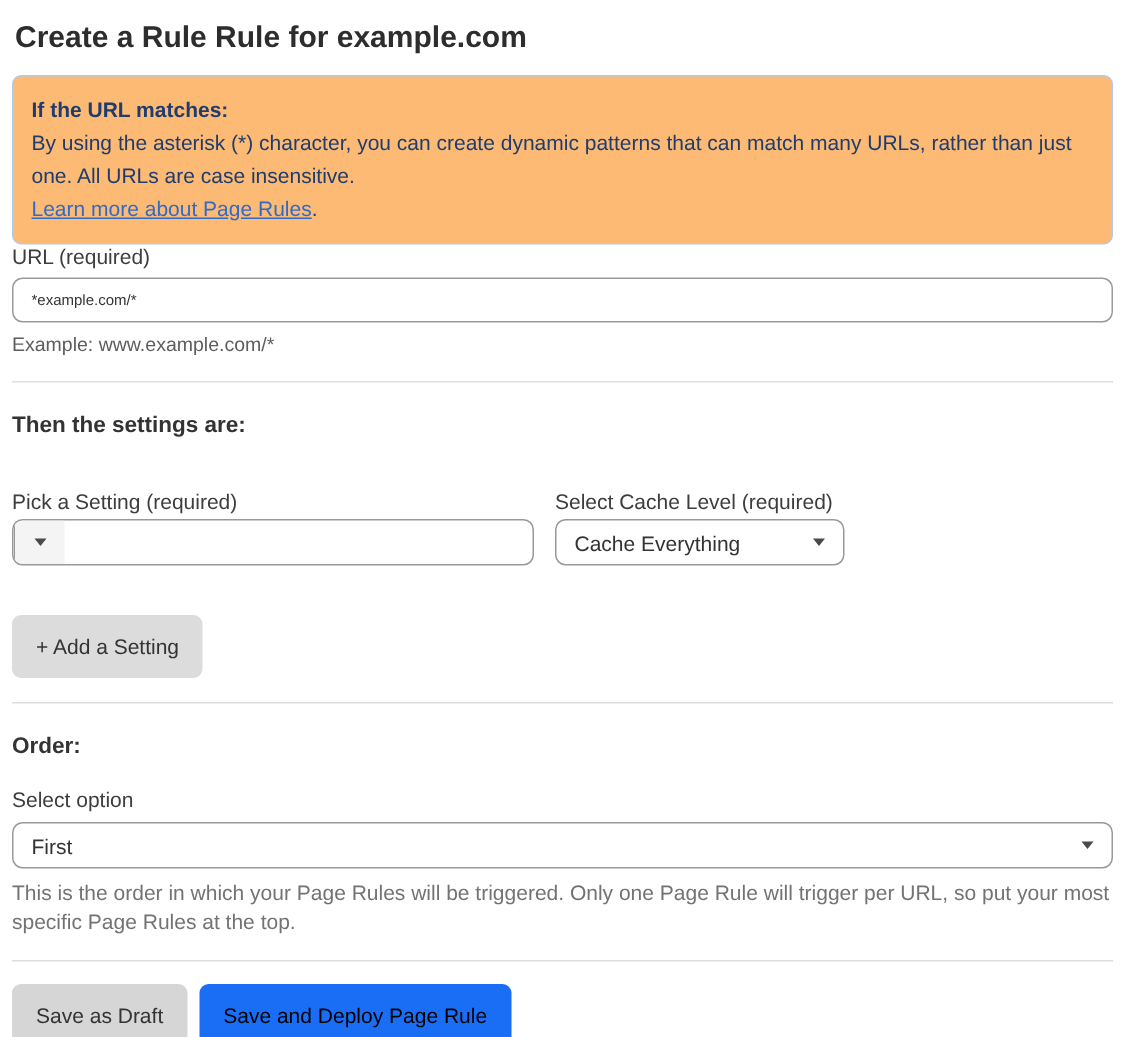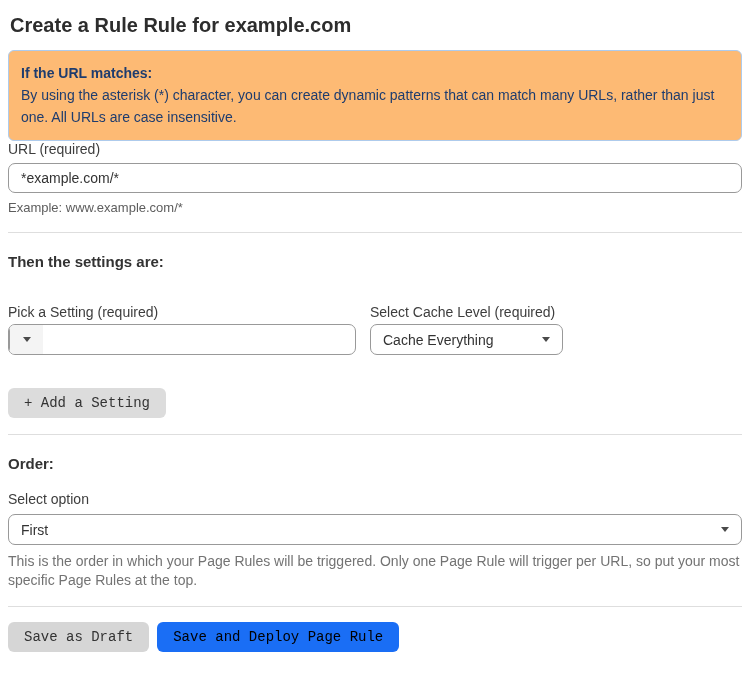--- a/index.html
+++ b/index.html
@@ -45,21 +45,21 @@
 
   .text-input {
     display: block;
     width: 100%;
     margin-top: 6px;
     height: 30px;
     border: 1px solid #999999;
     border-radius: 7px;
     padding: 0 12px;
     font-family: "Liberation Sans", "DejaVu Sans", sans-serif;
-    font-size: 14px;
+    font-size: 10px;
     color: #333333;
     background: #ffffff;
     outline: none;
   }
 
   .helper-text {
     margin-top: 6px;
     font-size: 13px;
     line-height: 17px;
     color: #5d5d5d;
@@ -120,25 +120,25 @@
     width: 0; height: 0;
     border-left: 4px solid transparent;
     border-right: 4px solid transparent;
     border-top: 5px solid #4a4a4a;
   }
 
   .btn {
     display: inline-flex;
     align-items: center;
     justify-content: center;
-    height: 30px;
+    height: 42px;
     padding: 0 16px;
     border: none;
     border-radius: 6px;
-    font-family: Liberation Mono, monospace;
+    font-family: Liberation Sans, sans-serif;
     font-size: 14px;
     cursor: pointer;
   }
   .btn-gray { background: #d6d6d6; color: #333333; }
   .btn-blue { background: #1a6ef5; color: #000000; }
 
   .add-setting-btn { margin-top: 33px; background: #dcdcdc; }
 
   .order-helper {
     margin-top: 7px;
@@ -158,20 +158,23 @@
 </head>
 <body>
 
 
 
 <h1 class="page-title">Create a Rule Rule for example.com</h1>
 
 <div class="info-box">
   <div class="info-heading">If the URL matches:</div>
   <div class="info-body">By using the asterisk (*) character, you can create dynamic patterns that can match many URLs, rather than just one. All URLs are case insensitive.</div>
+  <div>
+    <a class="info-link">Learn more about Page Rules</a><span>.</span>
+  </div>
 </div>
 
 <div class="field-label">URL (required)</div>
 <input class="text-input" type="text" value="*example.com/*" style="">
 <div class="helper-text">Example: www.example.com/*</div>
 
 <hr class="divider">
 
 <h2 class="section-heading">Then the settings are:</h2>
 

